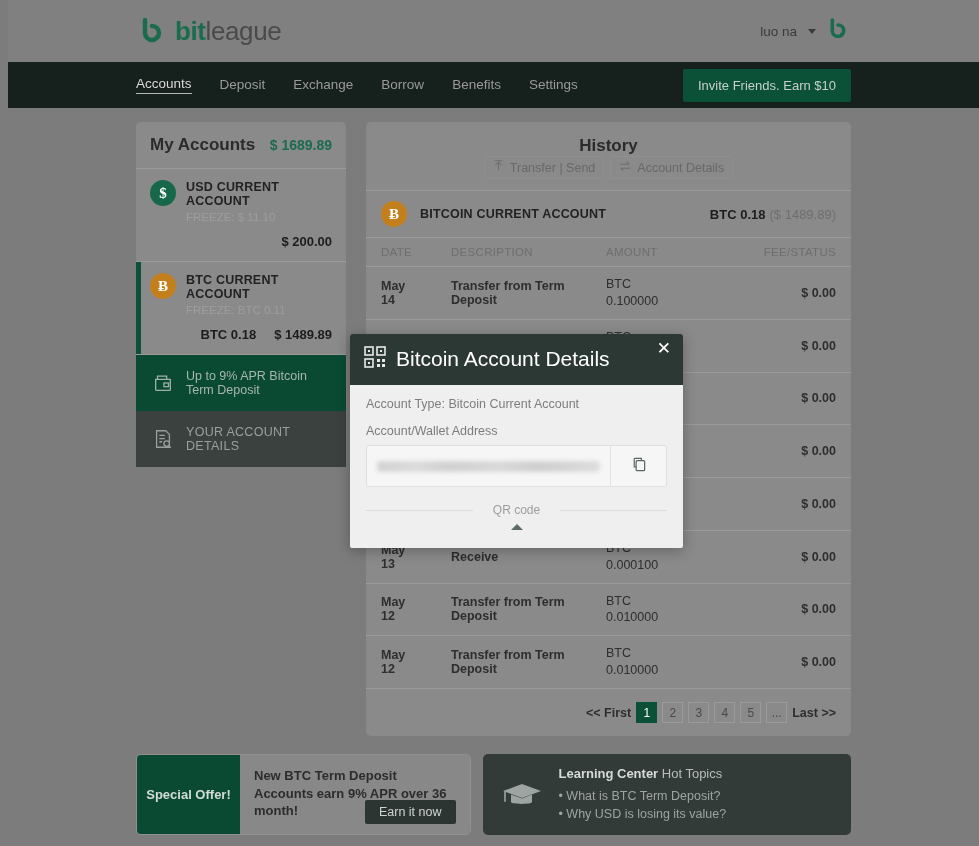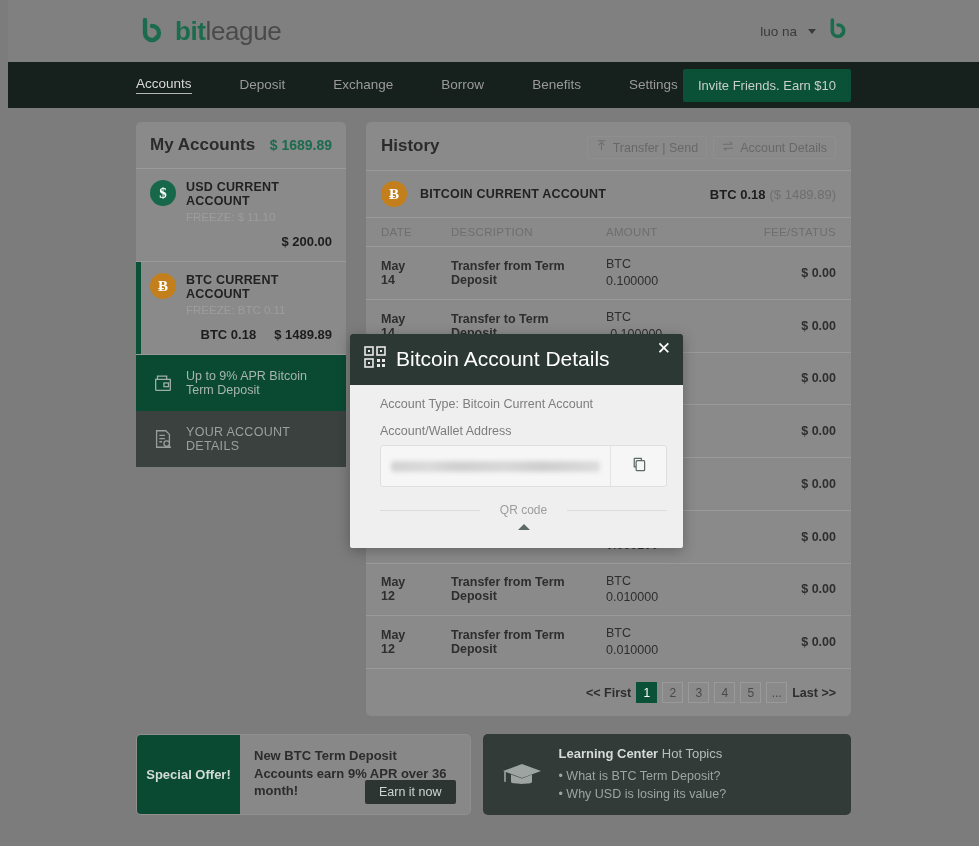--- a/index.html
+++ b/index.html
@@ -47,21 +47,21 @@
 
   
   .navbar {
     height: 46px;
     background: #16201c;
     display: flex;
     align-items: center;
     padding: 0 128px;
     justify-content: space-between;
   }
-  .nav-items { display: flex; align-items: center; gap: 48px; }
+  .nav-items { display: flex; align-items: center; gap: 28px; }
   .nav-item {
     font-size: 13.5px;
     color: #9a9a9a;
     padding-bottom: 2px;
     cursor: pointer;
   }
   .nav-item.active {
     color: #d8d8d8;
     border-bottom: 1px solid #b6b6b6;
   }
@@ -144,23 +144,24 @@
   }
   .ico { width: 22px; height: 22px; flex: none; }
 
   
   .hist-card {
     background: #8a8a8a;
     border-radius: 5px;
     padding: 0 0 8px 0;
   }
   .hist-head {
-    display: flex; align-items: flex-start; justify-content: space-between;
+    display: flex; align-items: center; justify-content: space-between;
     padding: 14px 15px 11px 15px;
     border-bottom: 1px solid #9a9a9a;
+    flex-direction: column;
   }
   .hist-title { font-size: 17px; font-weight: 700; color: #2b2b2b; }
   .hist-actions { display: flex; gap: 6px; }
   .hist-btn {
     border: 1px solid #8f8f8f;
     border-radius: 2px;
     padding: 3px 8px;
     font-size: 12.5px;
     color: #686868;
     display: flex; align-items: center; gap: 6px;
@@ -265,21 +266,21 @@
     background: #2c3833;
     padding: 12px 14px 13px 14px;
     display: flex; align-items: center; gap: 10px;
     position: relative;
   }
   .modal-title { color: #fff; font-size: 21px; font-weight: 400; }
   .modal-close {
     position: absolute; right: 12px; top: 6px;
     color: #fff; font-size: 17px; cursor: pointer; line-height: 1;
   }
-  .modal-body { padding: 12px 16px 18px 16px; margin-left: 14px; }
+  .modal-body { padding: 12px 16px 18px 16px; }
   .m-type { font-size: 12.5px; color: #7d7d7d; }
   .m-label { font-size: 12.5px; color: #7d7d7d; margin-top: 13px; }
   .addr-wrap {
     display: flex; margin-top: 7px;
     border: 1px solid #dfdfdf; border-radius: 3px; background: #f6f6f6;
   }
   .addr-field {
     flex: 1; height: 40px;
     display: flex; align-items: center;
     padding: 0 10px;

